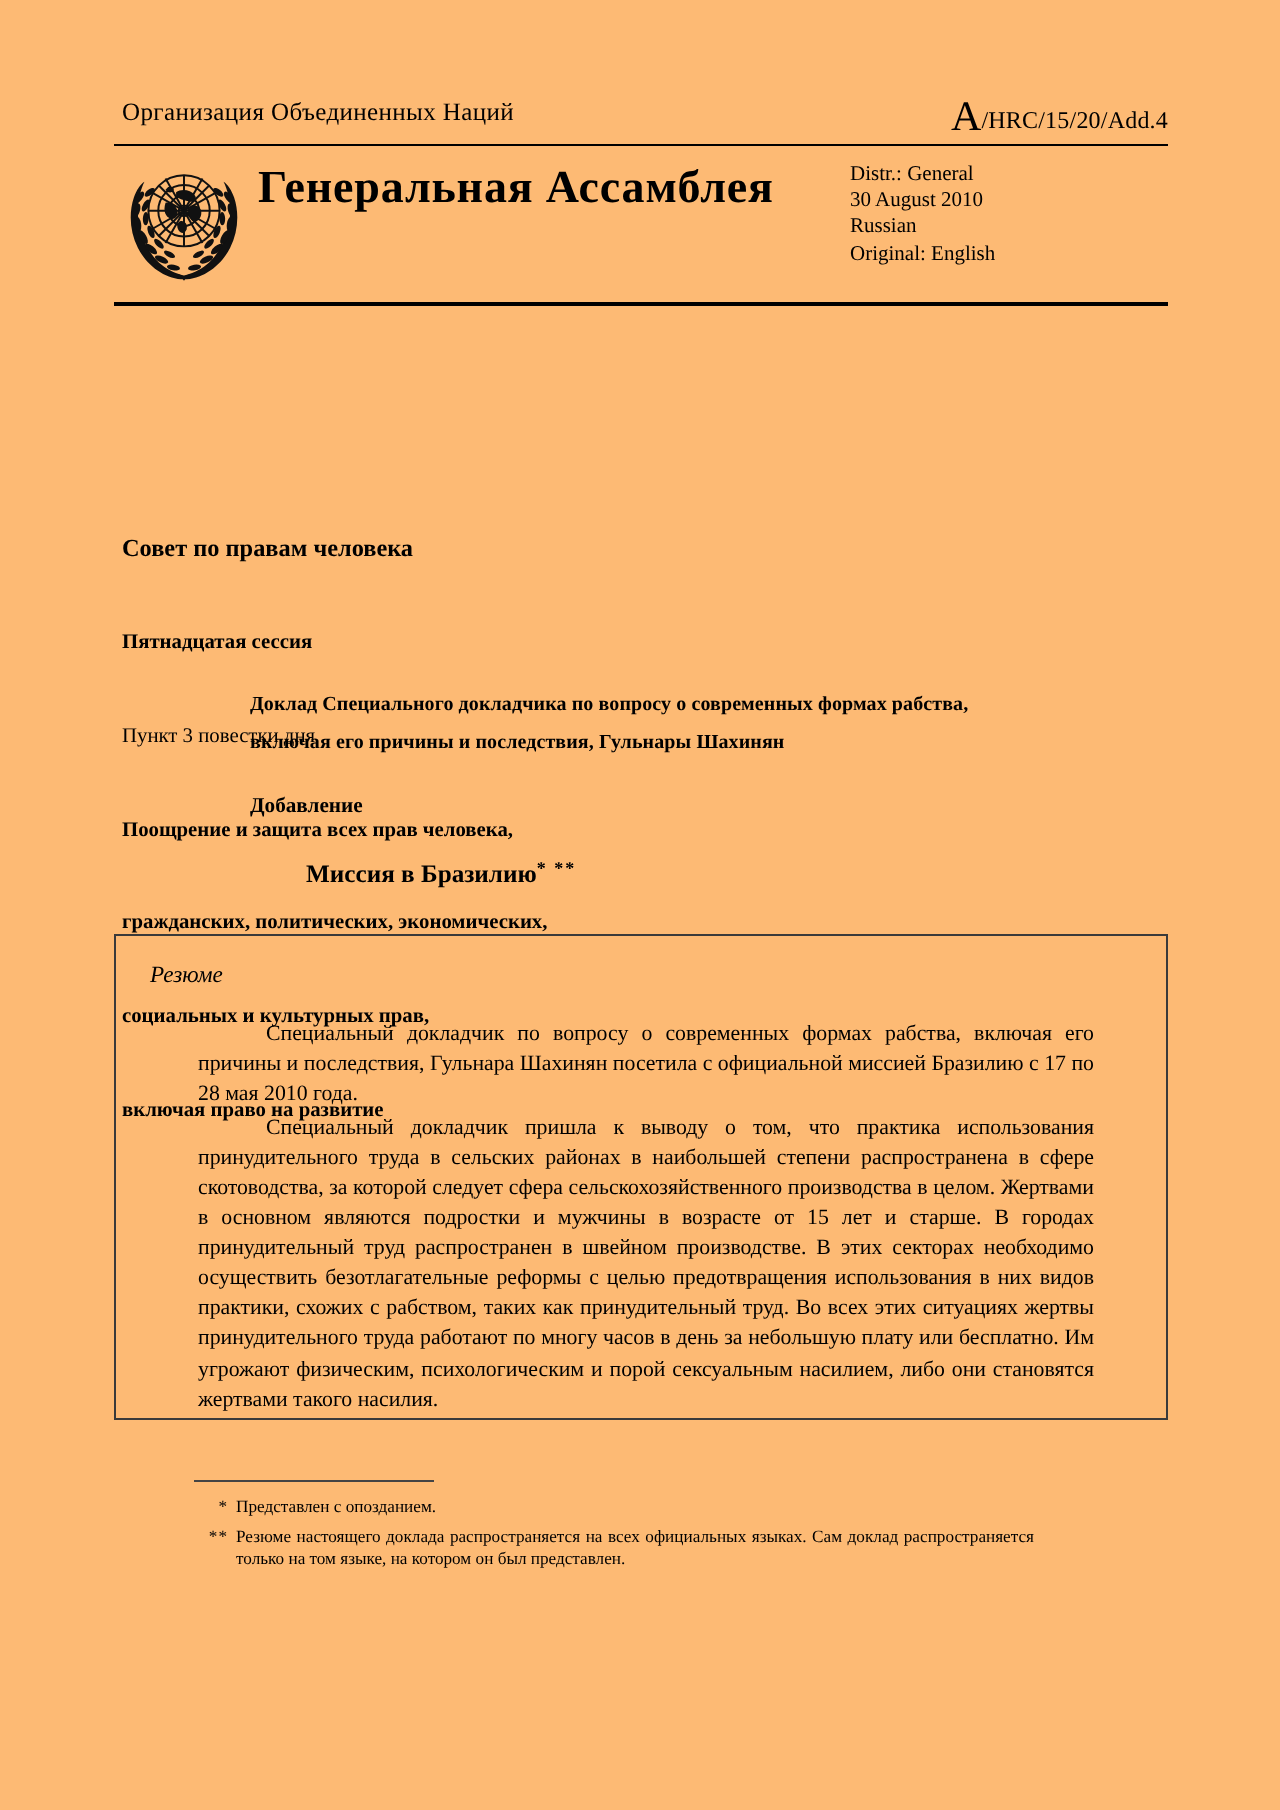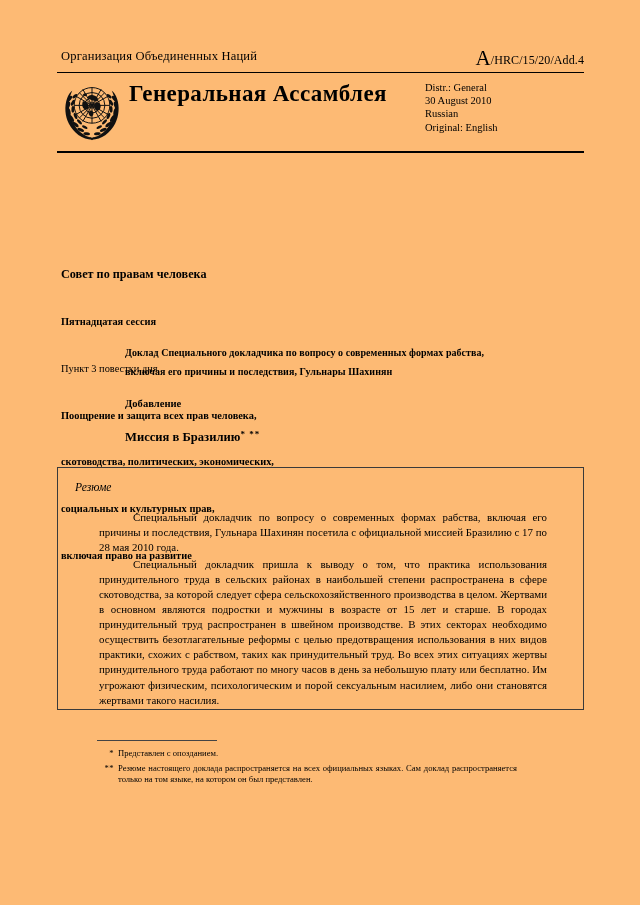--- a/index.html
+++ b/index.html
@@ -128,20 +128,21 @@
   }
   .addendum {
     margin-top: 17px;
     font-size: 10.6px;
     font-weight: bold;
   }
   .mission {
     margin-top: 20px;
     font-size: 12.6px;
     font-weight: bold;
+    margin-left: 28px;
   }
   .mission .stars {
     font-size: 9px;
     vertical-align: 4px;
     font-weight: bold;
     letter-spacing: 1px;
   }
 
   
   .summary-box {
@@ -330,21 +331,21 @@
         <div>Original:  English</div>
       </div>
     </div>
   </div>
 
   <div class="council">
     <div class="c-main">Совет по правам человека</div>
     <div class="c-bold">Пятнадцатая сессия</div>
     <div>Пункт 3 повестки дня</div>
     <div class="c-bold">Поощрение и защита всех прав человека,</div>
-    <div class="c-bold">скотоводства, политических, экономических,</div>
+    <div class="c-bold">гражданских, политических, экономических,</div>
     <div class="c-bold">социальных и культурных прав,</div>
     <div class="c-bold">включая право на развитие</div>
   </div>
 
   <div class="title-block">
     <div class="doc-title">Доклад Специального докладчика по вопросу о современных формах рабства, включая его причины и последствия, Гульнары Шахинян</div>
     <div class="addendum">Добавление</div>
     <div class="mission">
       <span>Миссия в Бразилию</span><span class="stars">* **</span>
     </div>

